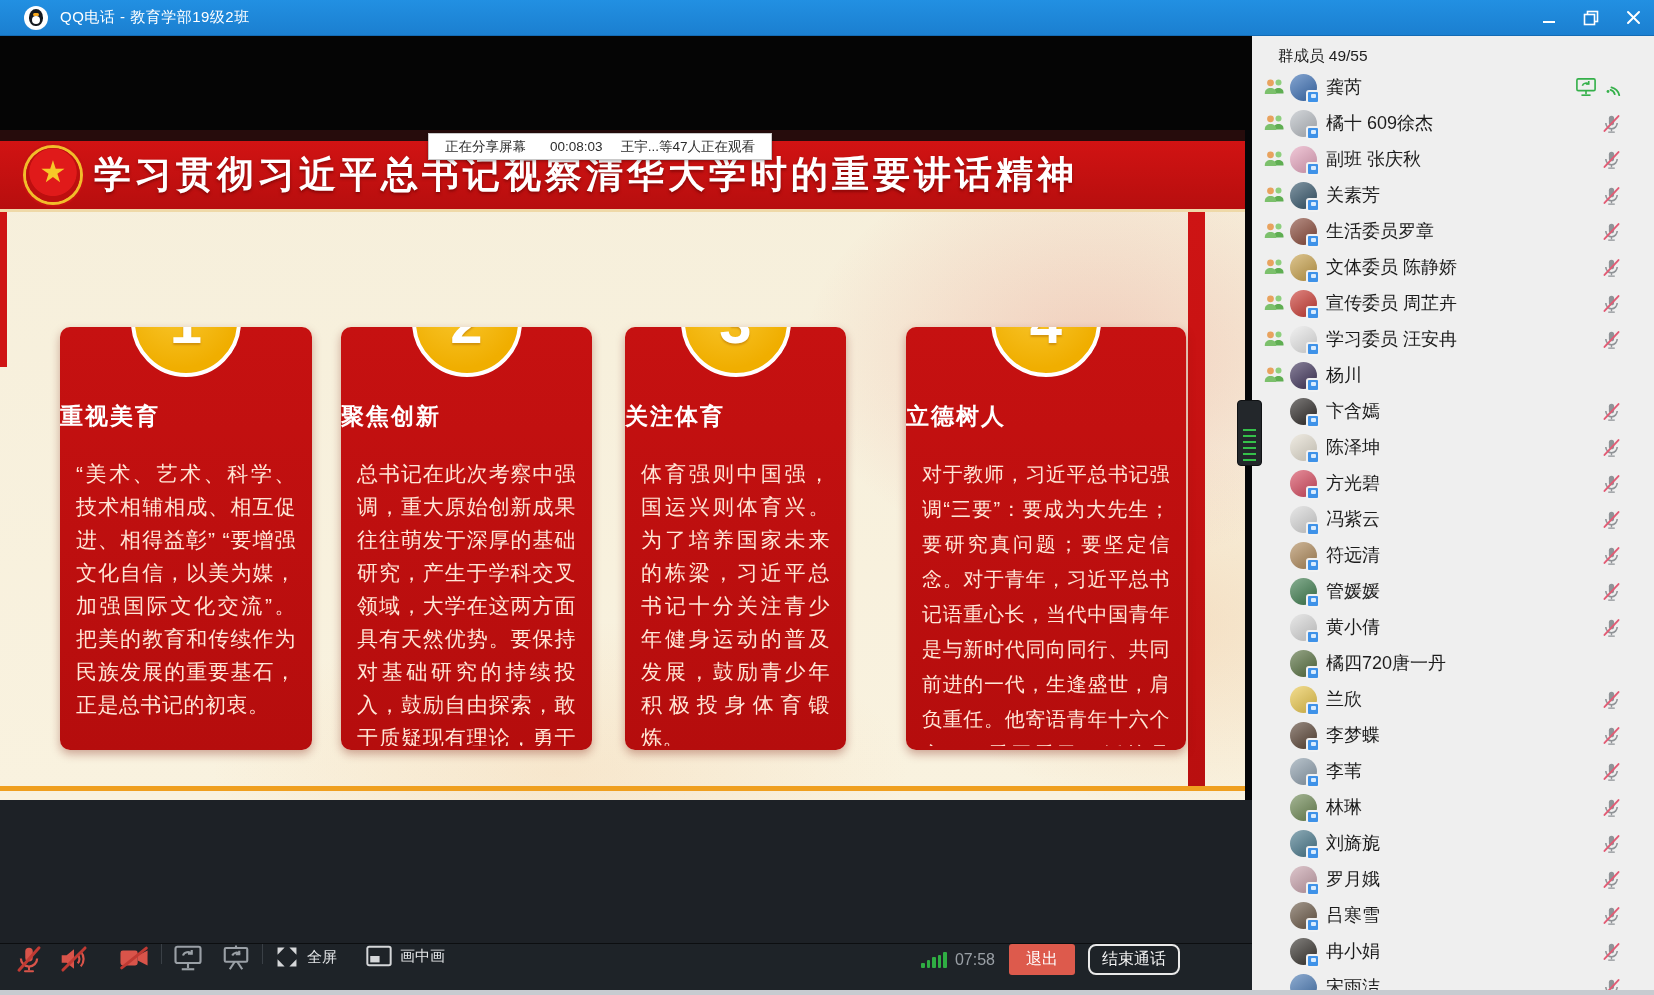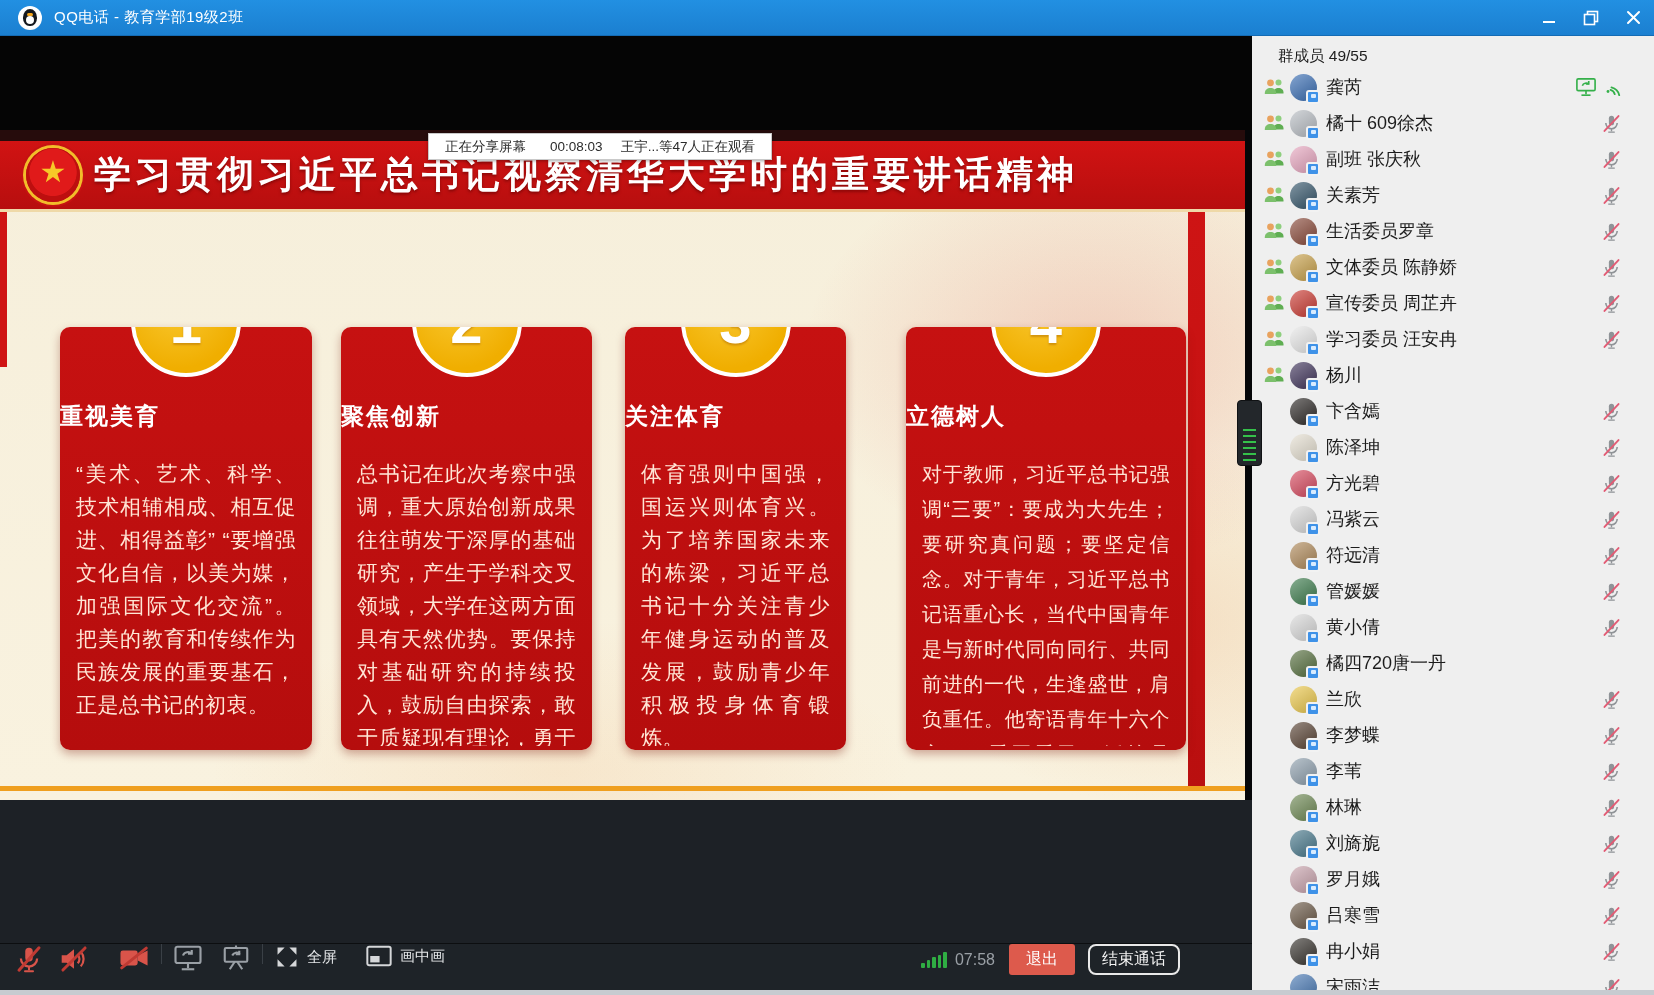--- a/index.html
+++ b/index.html
@@ -1,20 +1,20 @@
 <!DOCTYPE html>
 <html><head>
 <meta charset="utf-8">
 <style>
   html,body{margin:0;padding:0;background:#000;}
   body{width:1654px;height:995px;overflow:hidden;font-family:"Liberation Sans",sans-serif;}
   .app{position:relative;width:1654px;height:995px;overflow:hidden;background:#050608;}
 
   
-  .titlebar{position:absolute;left:0;top:0;width:1654px;height:36px;background:linear-gradient(180deg,#2290e2,#1b7fd0);border-bottom:1px solid #146bb4;display:flex;align-items:center;box-sizing:border-box;padding-left:18px;}
+  .titlebar{position:absolute;left:0;top:0;width:1654px;height:36px;background:linear-gradient(180deg,#2290e2,#1b7fd0);border-bottom:1px solid #146bb4;display:flex;align-items:center;box-sizing:border-box;padding-left:24px;}
   .qq-logo{width:24px;height:24px;border-radius:50%;background:radial-gradient(circle at 50% 42%,#ffffff 62%,#e9edf2 100%);position:relative;flex:0 0 auto;}
   .qq-logo .penguin{position:absolute;left:5px;top:3px;width:14px;height:17px;background:#15191f;border-radius:50% 50% 46% 46%;}
   .qq-logo .belly{position:absolute;left:8px;top:10px;width:8px;height:8px;background:#fff;border-radius:50%;}
   .qq-logo .beak{position:absolute;left:9px;top:7px;width:6px;height:3px;background:#f6a81f;border-radius:2px;}
   .titlebar .title{color:#fff;font-size:15px;margin-left:12px;letter-spacing:.5px;}
   .win-controls{margin-left:auto;display:flex;align-items:center;height:100%;}
   .win-btn{width:42px;height:100%;background:transparent;border:0;display:flex;align-items:center;justify-content:center;cursor:pointer;padding:0;}
   .win-btn svg{display:block;}
 
   

